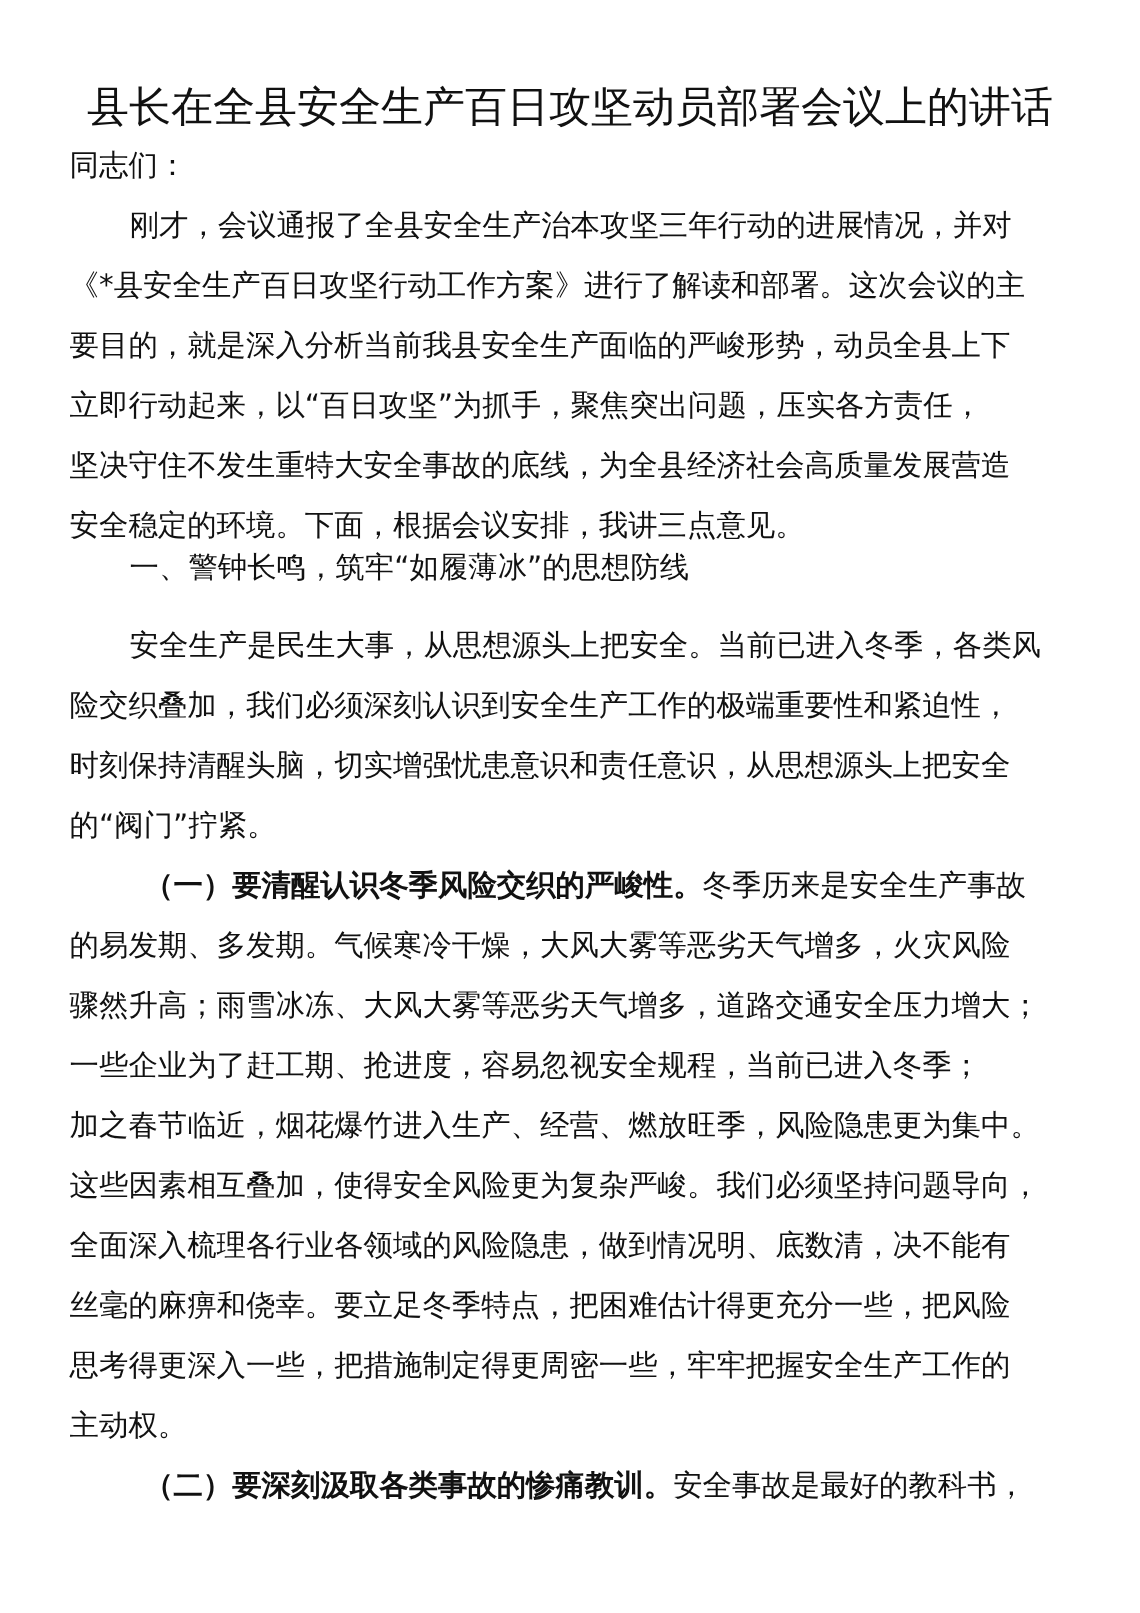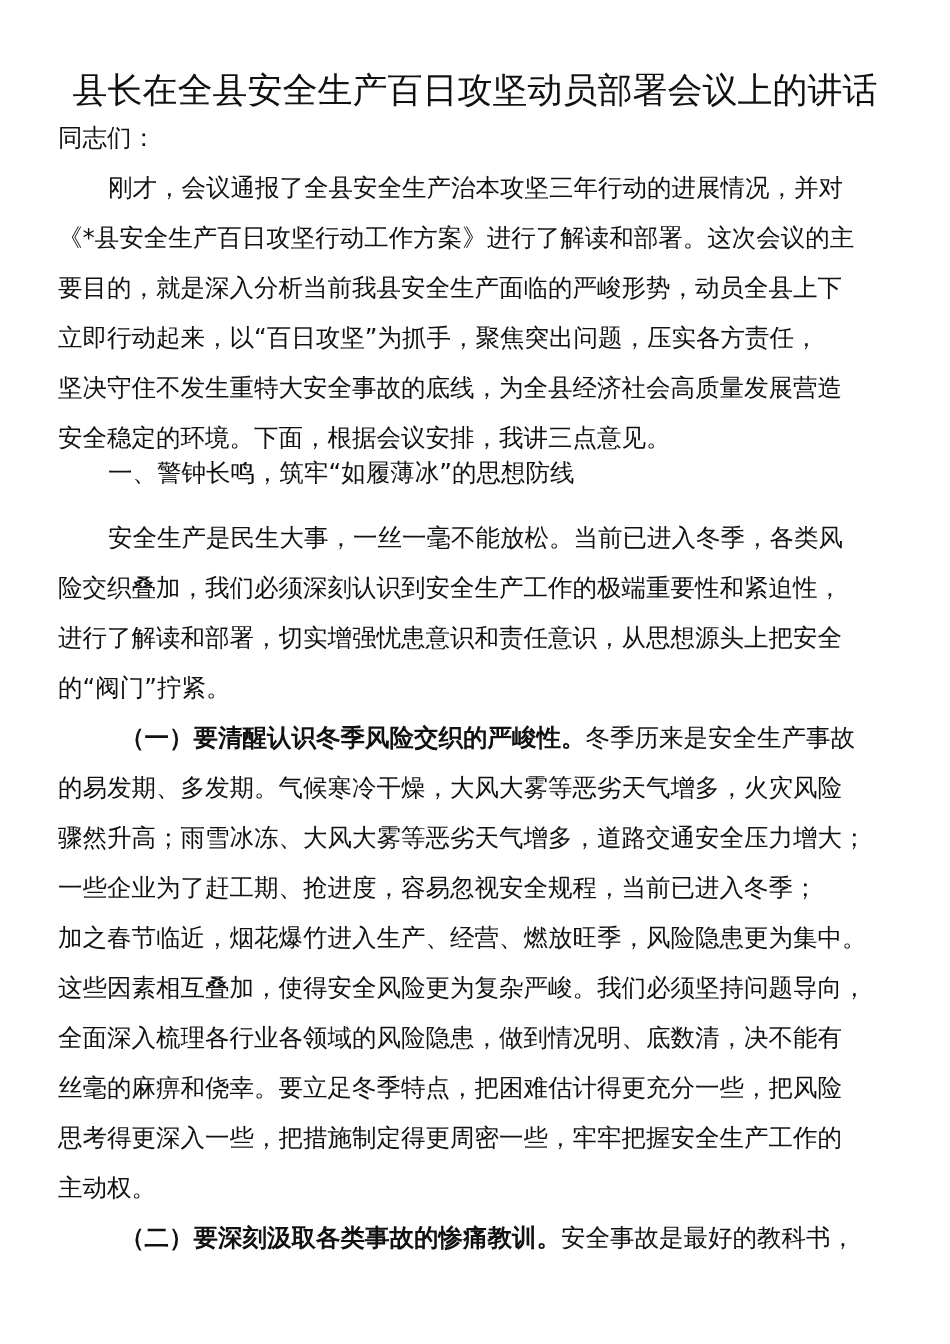--- a/index.html
+++ b/index.html
@@ -27,23 +27,23 @@
     <div class="line" style="top:221px">《*县安全生产百日攻坚行动工作方案》进行了解读和部署。这次会议的主</div>
     <div class="line" style="top:271px">要目的，就是深入分析当前我县安全生产面临的严峻形势，动员全县上下</div>
     <div class="line" style="top:321px">立即行动起来，以“百日攻坚”为抓手，聚焦突出问题，压实各方责任，</div>
     <div class="line" style="top:371px">坚决守住不发生重特大安全事故的底线，为全县经济社会高质量发展营造</div>
     <div class="line" style="top:421px">安全稳定的环境。下面，根据会议安排，我讲三点意见。</div>
   </div>
 
   <div class="line indent" style="top:456px">一、警钟长鸣，筑牢“如履薄冰”的思想防线</div>
 
   <div>
-    <div class="line indent" style="top:521px">安全生产是民生大事，一丝一毫不能放松。当前已进入冬季，各类风</div>
+    <div class="line indent" style="top:521px">安全生产是民生大事，从思想源头上把安全。当前已进入冬季，各类风</div>
     <div class="line" style="top:571px">险交织叠加，我们必须深刻认识到安全生产工作的极端重要性和紧迫性，</div>
-    <div class="line" style="top:621px">进行了解读和部署，切实增强忧患意识和责任意识，从思想源头上把安全</div>
+    <div class="line" style="top:621px">时刻保持清醒头脑，切实增强忧患意识和责任意识，从思想源头上把安全</div>
     <div class="line" style="top:671px">的“阀门”拧紧。</div>
   </div>
 
   <div>
     <div class="line indent2" style="top:721px">
       <span class="bold">（一）要清醒认识冬季风险交织的严峻性。</span><span>冬季历来是安全生产事故</span>
     </div>
     <div class="line" style="top:771px">的易发期、多发期。气候寒冷干燥，大风大雾等恶劣天气增多，火灾风险</div>
     <div class="line" style="top:821px">骤然升高；雨雪冰冻、大风大雾等恶劣天气增多，道路交通安全压力增大；</div>
     <div class="line" style="top:871px">一些企业为了赶工期、抢进度，容易忽视安全规程，当前已进入冬季；</div>

